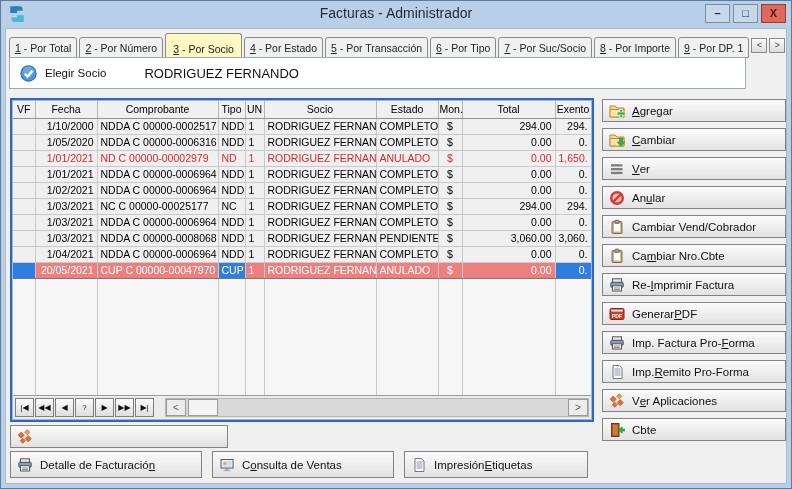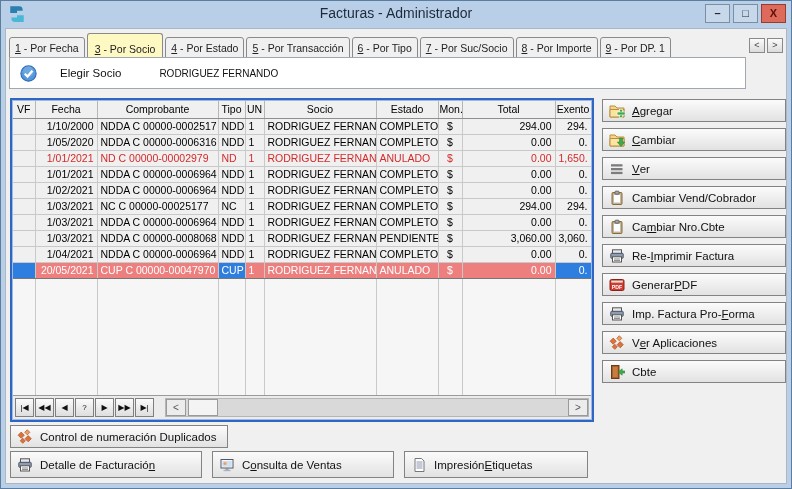--- a/index.html
+++ b/index.html
@@ -13,22 +13,22 @@
   .wbtn{width:25px;height:19px;border:1px solid #7a8fa5;background:#c7d8ea;font-size:11px;line-height:16px;text-align:center;color:#223;font-weight:bold;cursor:default;}
   .wbtn.close{background:#dd6a5a;border-color:#993c30;color:#5a1208;}
   .main{position:absolute;left:4px;right:4px;top:27px;bottom:4px;background:#f0f0f0;border:1px solid #aab8c6;}
   .tabbar{position:absolute;left:3px;top:4px;right:3px;height:25px;display:flex;align-items:flex-end;z-index:3;}
   .tab{height:21px;line-height:20px;padding:0 5px;font-size:10.5px;background:#f0f0f0;border:1px solid #8a8a8a;border-radius:3px 3px 0 0;margin-right:2px;white-space:nowrap;color:#222;}
   .tab.active{height:25px;line-height:24px;background:#fef9c3;position:relative;z-index:6;padding:3px 7px;border-bottom-color:#fff;}
   .mn{text-decoration:underline;}
   .tab-arrows{margin-left:auto;display:flex;gap:2px;align-self:center;}
   .sbtn{width:16px;height:15px;border:1px solid #8a8a8a;background:linear-gradient(#fafafa,#dcdcdc);font-size:9px;line-height:13px;text-align:center;color:#444;}
   .socio{position:absolute;left:3px;top:28px;width:737px;height:32px;background:#fff;border:1px solid #9fa8b1;display:flex;align-items:center;z-index:4;}
-  .socio .label{font-size:11.5px;margin-left:23px;color:#111;}
-  .socio .value{font-size:10px;margin-left:38px;color:#111;}
+  .socio .label{font-size:11.5px;margin-left:8px;color:#111;}
+  .socio .value{font-size:13px;margin-left:38px;color:#111;}
   .socio .cicon{margin-left:10px;display:inline-block;width:17px;height:17px;}
   .grid{position:absolute;left:4px;top:69px;width:584px;height:324px;border:2px solid #2f66c3;box-shadow:inset 0 0 0 1px #9db9e8;background:#ec4899;}
   .grid-scroll{position:absolute;left:1px;right:1px;top:1px;bottom:25px;overflow:hidden;}
   table{border-collapse:collapse;table-layout:fixed;width:578px;font-size:10.5px;}
   th{height:17px;font-weight:normal;background:#f0f0f0;border-right:1px solid #b6b6b6;border-bottom:1px solid #8f8f8f;text-align:center;overflow:hidden;white-space:nowrap;padding:0 1px;color:#000;}
   td{height:16px;border-right:1px solid #c9c9c9;border-bottom:1px solid #c9c9c9;background:#f0f0f0;overflow:hidden;white-space:nowrap;padding:0 3px;color:#000;}
   tr.empty td{border-bottom:none;background:#f6f6f6;}
   td.c-fecha,td.c-total,td.c-exento{text-align:right;}
   td.c-mon{text-align:center;}
   tr.anulado td{color:#d42a2a;}
@@ -66,21 +66,22 @@
     <div class="controls">
       <div class="wbtn">–</div>
       <div class="wbtn">□</div>
       <div class="wbtn close">X</div>
     </div>
   </div>
 
   <div class="main">
     <div class="tabbar">
 
-      <div class="tab"><span class="mn">1</span><span> - Por Fecha</span></div>
+      <div class="tab"><span class="mn">1</span><span> - Por Total</span></div>
+        <div class="tab"><span class="mn">2</span><span> - Por Número</span></div>
         <div class="tab active"><span class="mn">3</span><span> - Por Socio</span></div>
         <div class="tab"><span class="mn">4</span><span> - Por Estado</span></div>
         <div class="tab"><span class="mn">5</span><span> - Por Transacción</span></div>
         <div class="tab"><span class="mn">6</span><span> - Por Tipo</span></div>
         <div class="tab"><span class="mn">7</span><span> - Por Suc/Socio</span></div>
         <div class="tab"><span class="mn">8</span><span> - Por Importe</span></div>
         <div class="tab"><span class="mn">9</span><span> - Por DP. 1</span></div>
         <div class="tab-arrows">
         <div class="sbtn">&lt;</div>
         <div class="sbtn">&gt;</div>
@@ -401,20 +402,31 @@
               <rect x="2" y="10.8" width="11.5" height="2.3" fill="#7d7d7d"></rect>
             </svg>
           </span>
           <span></span>
           <span class="mn">V</span>
           <span>er</span>
         </div>
         <div class="btn">
           <span class="icon">
             <svg width="16" height="16" viewBox="0 0 16 16">
+              <circle cx="8" cy="8" r="5.8" fill="#f5bcbc" stroke="#d03a3a" stroke-width="2.4"></circle>
+              <rect x="2.5" y="6.9" width="11" height="2.4" fill="#d03a3a" transform="rotate(-45 8 8)"></rect>
+            </svg>
+          </span>
+          <span>An</span>
+          <span class="mn">u</span>
+          <span>lar</span>
+        </div>
+        <div class="btn">
+          <span class="icon">
+            <svg width="16" height="16" viewBox="0 0 16 16">
               <rect x="3" y="2.5" width="10" height="12" rx="1" fill="#c9a96a" stroke="#8a6d3a"></rect>
               <rect x="4.5" y="4.5" width="7" height="8.5" fill="#fff" stroke="#bbb"></rect>
               <rect x="6" y="1.2" width="4" height="3" rx="0.8" fill="#a8a8a8" stroke="#666"></rect>
             </svg>
           </span>
           <span>Cambiar Vend/Cobrador</span>
           <span class="mn"></span>
           <span></span>
         </div>
         <div class="btn">
@@ -461,20 +473,34 @@
               <rect x="3.5" y="1.8" width="9" height="4" fill="#e8e8e8" stroke="#555"></rect>
               <rect x="1.8" y="5.3" width="12.4" height="5" rx="0.8" fill="#8f9bb0" stroke="#4a5568"></rect>
               <rect x="3.5" y="8.8" width="9" height="5.2" fill="#fff" stroke="#555"></rect>
               <line x1="5" y1="11" x2="11" y2="11" stroke="#888"></line>
               <line x1="5" y1="12.6" x2="11" y2="12.6" stroke="#888"></line>
             </svg>
           </span>
           <span>Imp. Factura Pro-</span>
           <span class="mn">F</span>
           <span>orma</span>
+        </div>
+        <div class="btn">
+          <span class="icon">
+            <svg width="16" height="16" viewBox="0 0 16 16">
+              <path d="M4 1.5h6.5L13 4v10.5H4z" fill="#fff" stroke="#777"></path>
+              <line x1="5.5" y1="5" x2="11.5" y2="5" stroke="#8a93b0"></line>
+              <line x1="5.5" y1="7" x2="11.5" y2="7" stroke="#8a93b0"></line>
+              <line x1="5.5" y1="9" x2="11.5" y2="9" stroke="#8a93b0"></line>
+              <line x1="5.5" y1="11" x2="11.5" y2="11" stroke="#8a93b0"></line>
+            </svg>
+          </span>
+          <span>Imp. </span>
+          <span class="mn">R</span>
+          <span>emito Pro-Forma</span>
         </div>
         <div class="btn">
           <span class="icon">
             <svg width="16" height="16" viewBox="0 0 16 16">
               <g stroke="#a14a1a" stroke-width="0.6">
                 <rect x="2" y="4" width="4.4" height="4.4" fill="#e2703a" transform="rotate(45 4.2 6.2)"></rect>
                 <rect x="8.5" y="1.5" width="3.6" height="3.6" fill="#f0a05a" transform="rotate(45 10.3 3.3)"></rect>
                 <rect x="9" y="7.5" width="4.4" height="4.4" fill="#e2703a" transform="rotate(45 11.2 9.7)"></rect>
                 <rect x="4" y="10" width="3.6" height="3.6" fill="#e2703a" transform="rotate(45 5.8 11.8)"></rect>
               </g>
@@ -547,18 +573,17 @@
         <span class="icon">
           <svg width="16" height="16" viewBox="0 0 16 16">
             <g stroke="#a14a1a" stroke-width="0.6">
               <rect x="2" y="4" width="4.4" height="4.4" fill="#e2703a" transform="rotate(45 4.2 6.2)"></rect>
               <rect x="8.5" y="1.5" width="3.6" height="3.6" fill="#f0a05a" transform="rotate(45 10.3 3.3)"></rect>
               <rect x="9" y="7.5" width="4.4" height="4.4" fill="#e2703a" transform="rotate(45 11.2 9.7)"></rect>
               <rect x="4" y="10" width="3.6" height="3.6" fill="#e2703a" transform="rotate(45 5.8 11.8)"></rect>
             </g>
           </svg>
         </span>
-        <span>Control de numeración Duplicados</span>
         <span class="mn"></span>
         <span></span>
       </div>
     </div>
 </div>
 
 </body></html>

